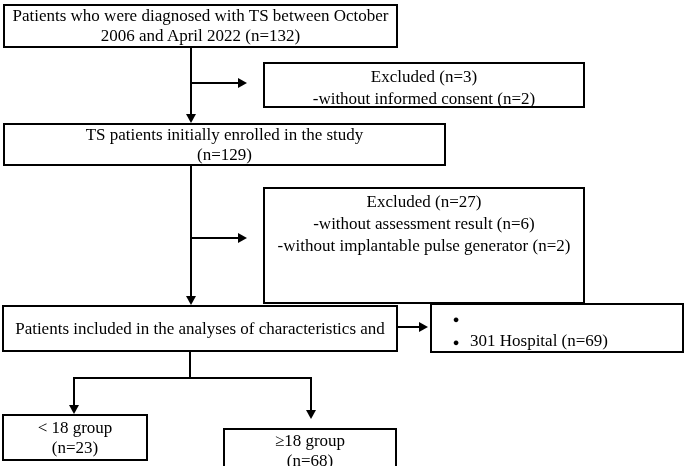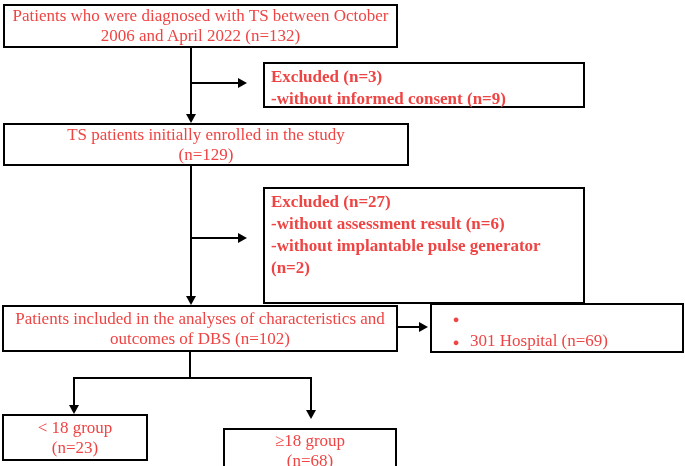--- a/index.html
+++ b/index.html
@@ -13,24 +13,24 @@
     background: #ffffff;
     overflow: hidden;
   }
 
   .box {
     position: absolute;
     border: 2px solid #000000;
     background: #ffffff;
     font-size: 17px;
     line-height: 20px;
-    color: #ef4444;
+    color: #000000;
   }
   .box.centered { text-align: center; display: flex; flex-direction: column; justify-content: center; }
-  .box.lefttext { text-align: left; padding: 2px 6px; font-weight: bold; }
+  .box.lefttext { text-align: center; padding: 2px 6px; }
   .box.lefttext .line { line-height: 22px; }
 
   
   .line-seg { position: absolute; background: #000000; }
 
   
   .arrow-down {
     position: absolute; width: 0; height: 0;
     border-left: 5px solid transparent;
     border-right: 5px solid transparent;
@@ -39,21 +39,21 @@
   .arrow-right {
     position: absolute; width: 0; height: 0;
     border-top: 5px solid transparent;
     border-bottom: 5px solid transparent;
     border-left: 9px solid #000000;
   }
 
   
   .b-diagnosed { left: 3px;   top: 4px;   width: 395px; height: 44px; }
   .b-excl1     { left: 263px; top: 62px;  width: 322px; height: 46px; }
-  .b-enrolled  { left: 3px;   top: 123px; width: 406px; height: 43px; }
+  .b-enrolled  { left: 3px;   top: 123px; width: 443px; height: 43px; }
   .b-excl2     { left: 263px; top: 179px; width: 322px; height: 117px; padding-top: 3px; margin-top: 8px; }
   .b-included  { left: 2px;   top: 305px; width: 396px; height: 47px; }
   .b-hospitals { left: 430px; top: 303px; width: 254px; height: 50px; padding: 3px 6px 0 10px; }
   .b-under18   { left: 2px;   top: 414px; width: 146px; height: 47px; }
   .b-over18    { left: 223px; top: 419px; width: 174px; height: 46px; margin-top: 9px; }
 
   .bullet-row { display: flex; align-items: baseline; line-height: 22px; }
   .bullet { font-size: 11px; width: 28px; text-align: center; flex: 0 0 28px; }
 </style>
 </head>
@@ -61,37 +61,36 @@
 
 <div class="canvas">
 
   <div class="box centered b-diagnosed">
     <div class="line">Patients who were diagnosed with TS between October</div>
     <div class="line">2006 and April 2022 (n=132)</div>
   </div>
 
   <div class="box lefttext b-excl1">
     <div class="line">Excluded (n=3)</div>
-    <div class="line">-without informed consent (n=9)</div>
+    <div class="line">-without informed consent (n=2)</div>
   </div>
 
   <div class="box centered b-enrolled">
     <div class="line">TS patients initially enrolled in the study</div>
     <div class="line">(n=129)</div>
   </div>
 
   <div class="box lefttext b-excl2">
     <div class="line">Excluded (n=27)</div>
     <div class="line">-without assessment result (n=6)</div>
     <div class="line">-without implantable pulse generator (n=2)</div>
   </div>
 
   <div class="box centered b-included">
     <div class="line">Patients included in the analyses of characteristics and</div>
-    <div class="line">outcomes of DBS (n=102)</div>
   </div>
 
   <div class="box b-hospitals">
     <div class="bullet-row">
       <span class="bullet">●</span>
     </div>
     <div class="bullet-row">
       <span class="bullet">●</span>
       <span>301 Hospital (n=69)</span>
     </div>

